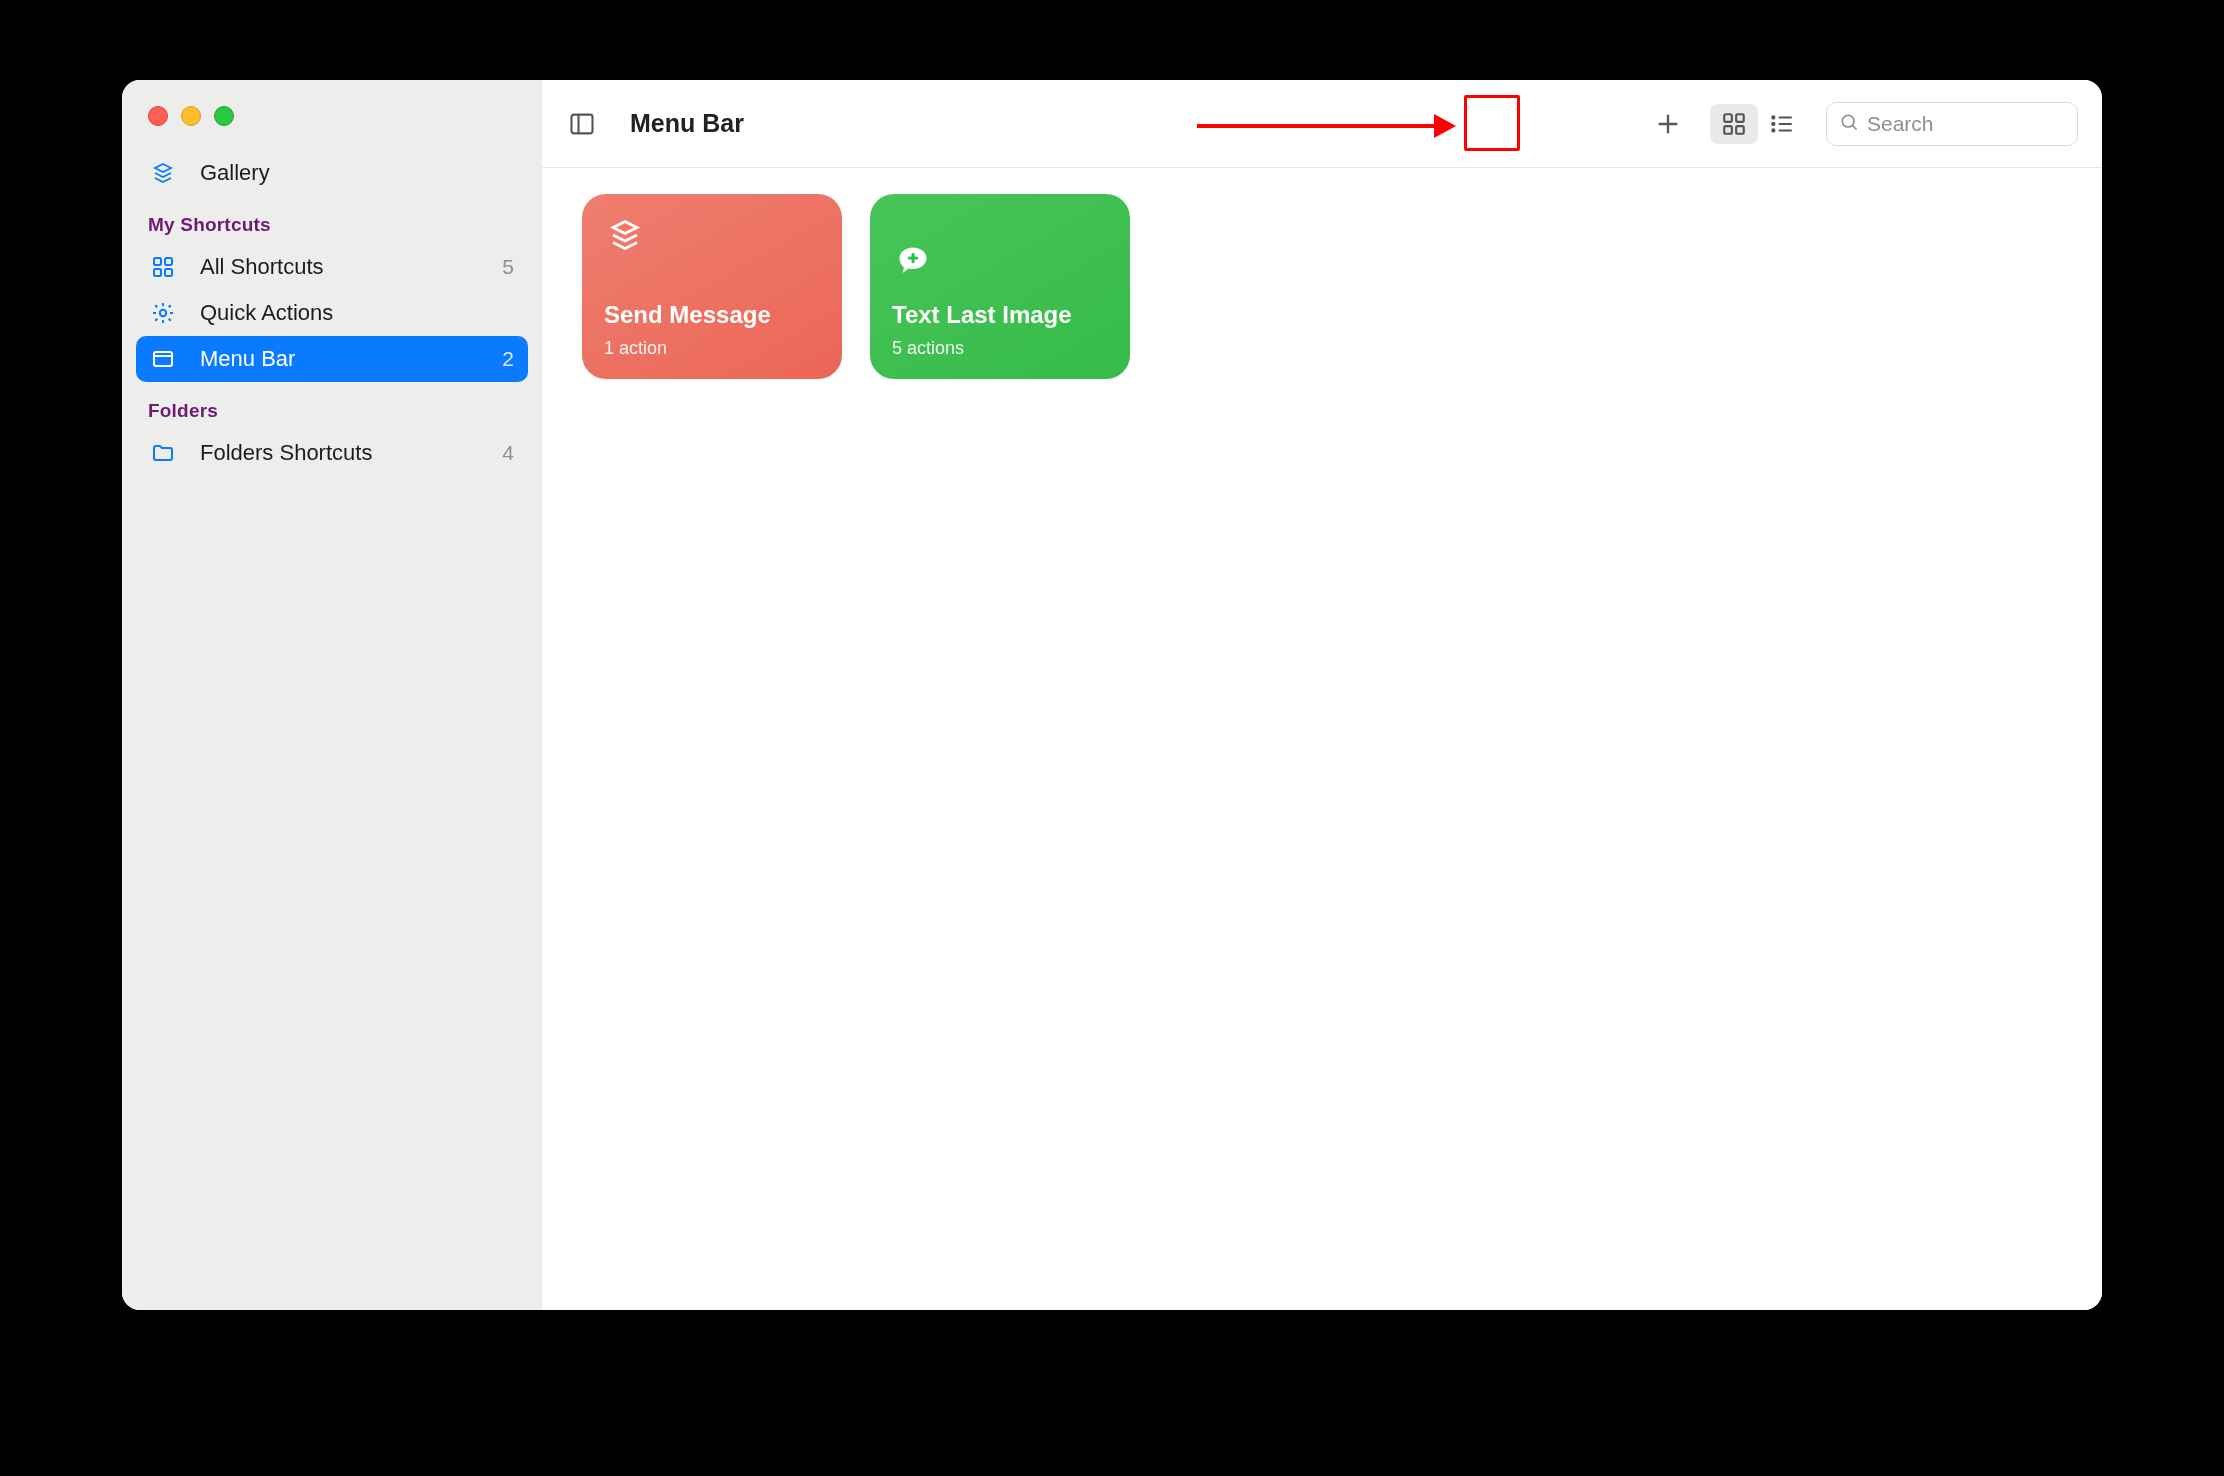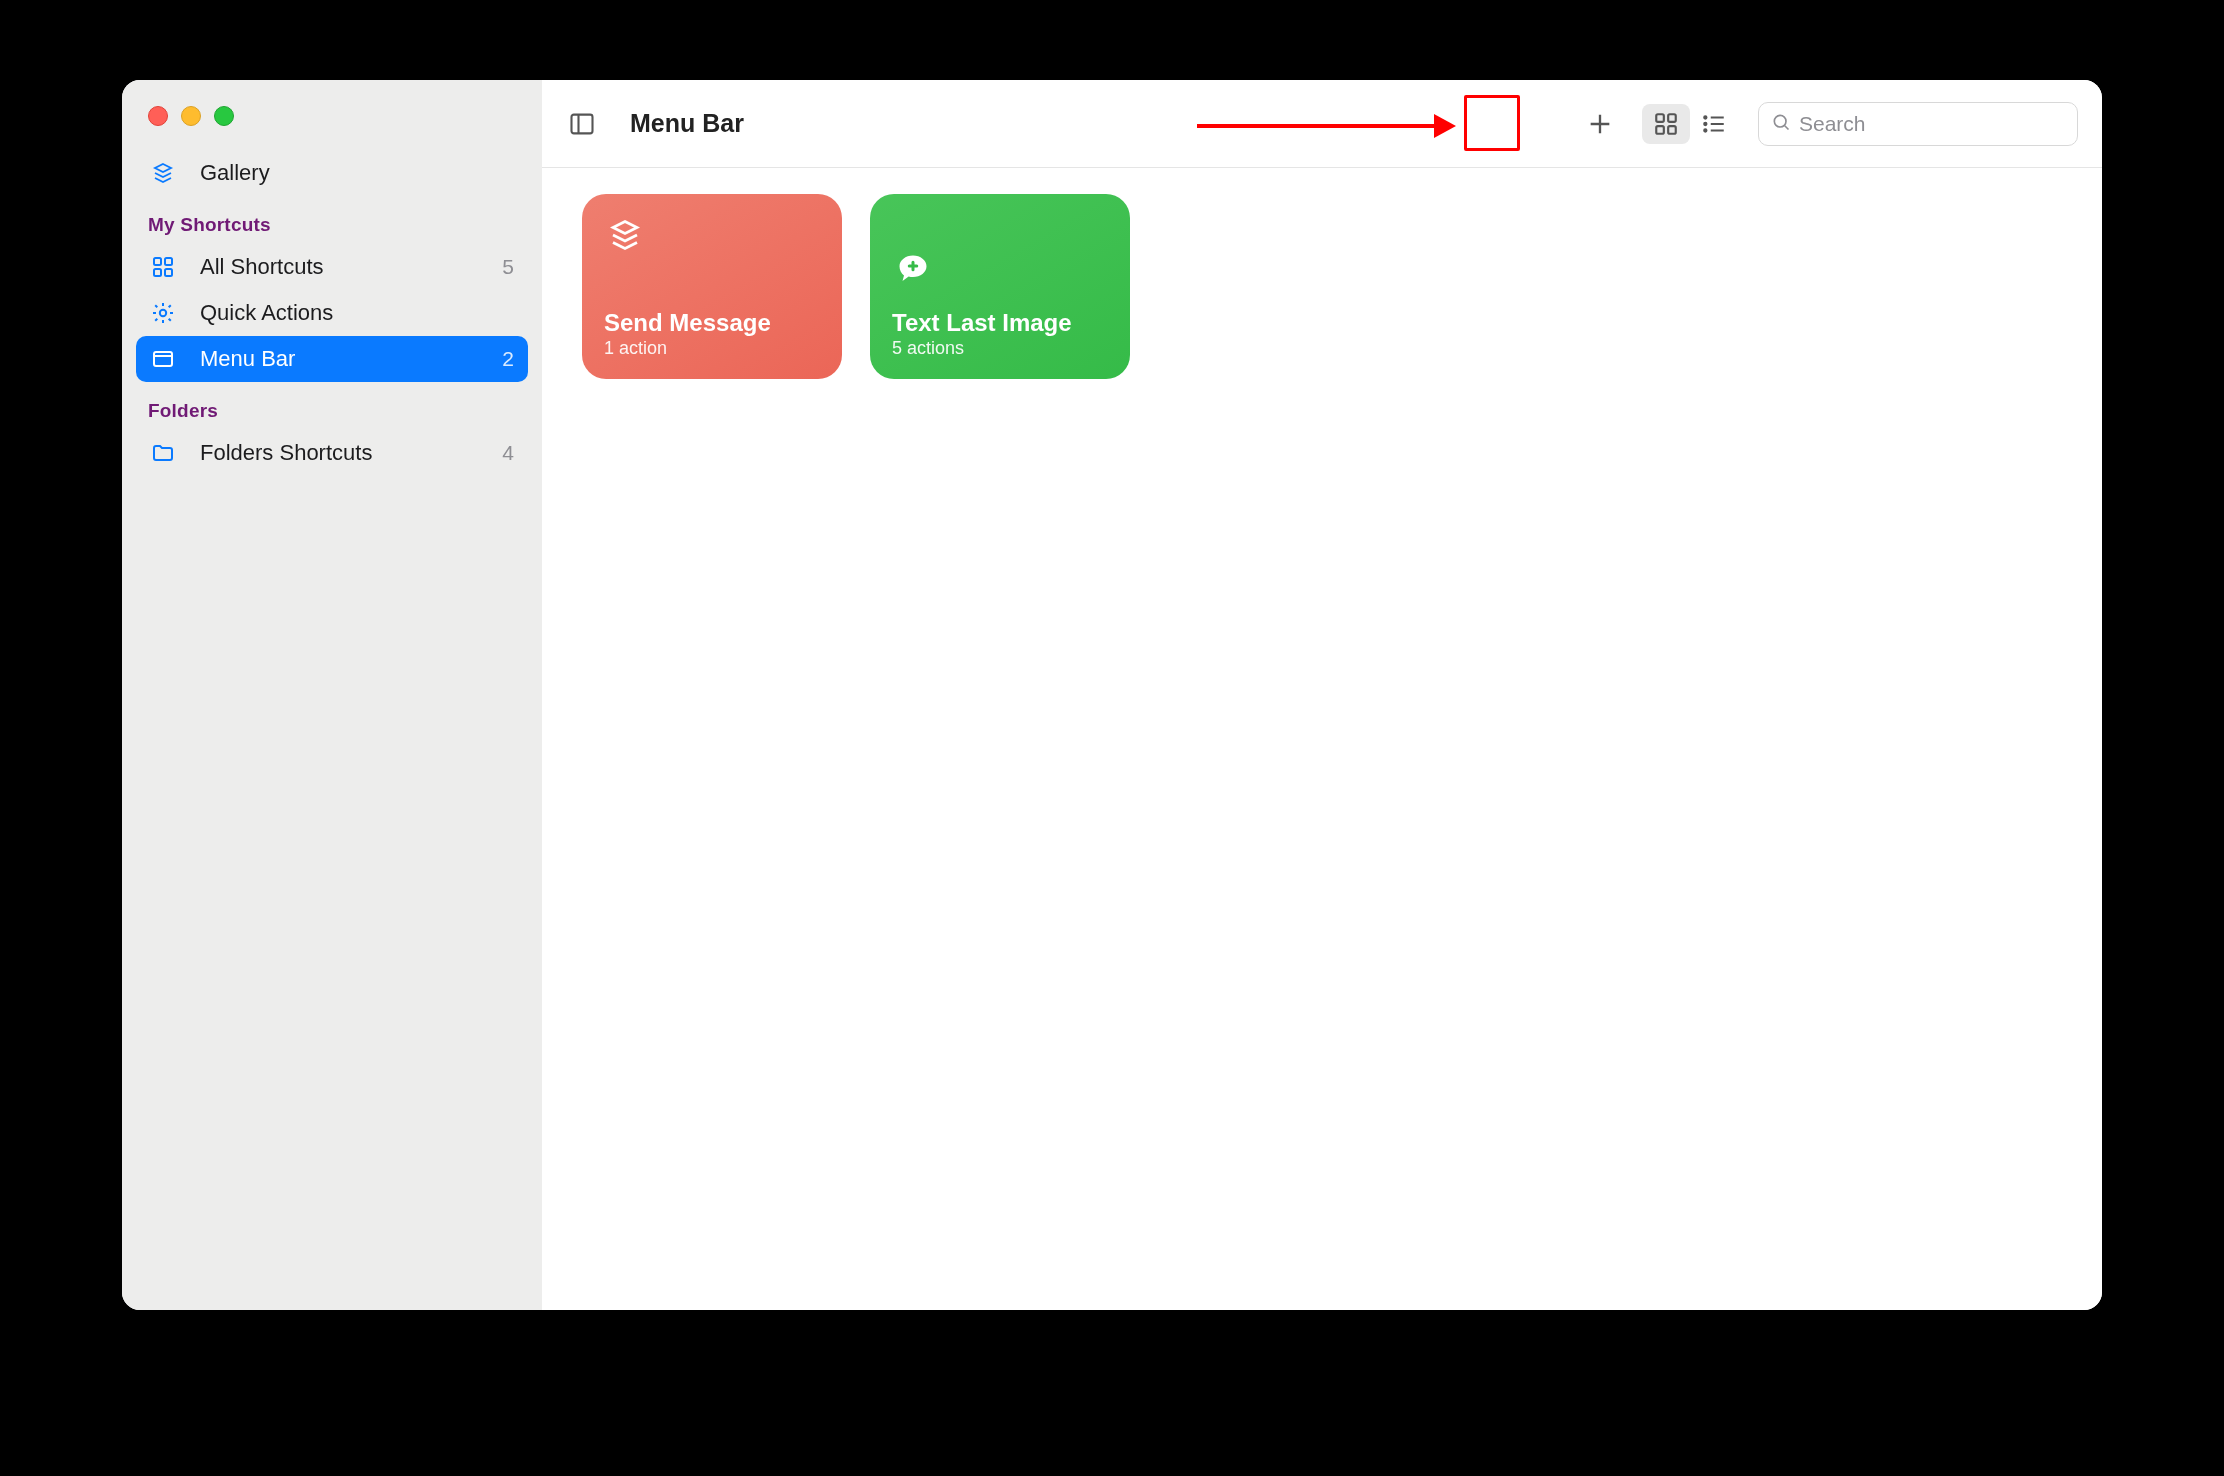--- a/index.html
+++ b/index.html
@@ -118,21 +118,21 @@
   }
   .view-toggle .seg {
     width: 48px; height: 40px;
     display:flex;align-items:center;justify-content:center;
     border-radius:8px;
     color:#555;
   }
   .view-toggle .seg.active { background:#e9e9e9; }
   .view-toggle .seg svg { width:26px;height:26px; }
   .search {
-    width: 320px;
+    width: 252px;
     height: 44px;
     background: #fff;
     border: 1px solid #d8d8d8;
     border-radius: 10px;
     display: flex;
     align-items: center;
     padding: 0 12px;
     gap: 8px;
     color: #8e8e93;
   }
@@ -171,21 +171,21 @@
   .card .card-icon svg { width: 36px; height: 36px; }
   .card .card-title {
     font-size: 24px;
     font-weight: 700;
     line-height: 1.2;
     margin-top: 19px;
   }
   .card .card-sub {
     font-size: 18px;
     opacity: .92;
-    margin-top: 0;
+    margin-top: 8px;
   }
   .card.red { background: linear-gradient(150deg,#ef7e6f,#eb6657); }
   .card.green { background: linear-gradient(150deg,#48c559,#35bb48); justify-content: flex-end; }
 
   
   .annotation {
     position: absolute;
     pointer-events: none;
   }
   .arrow-line {

